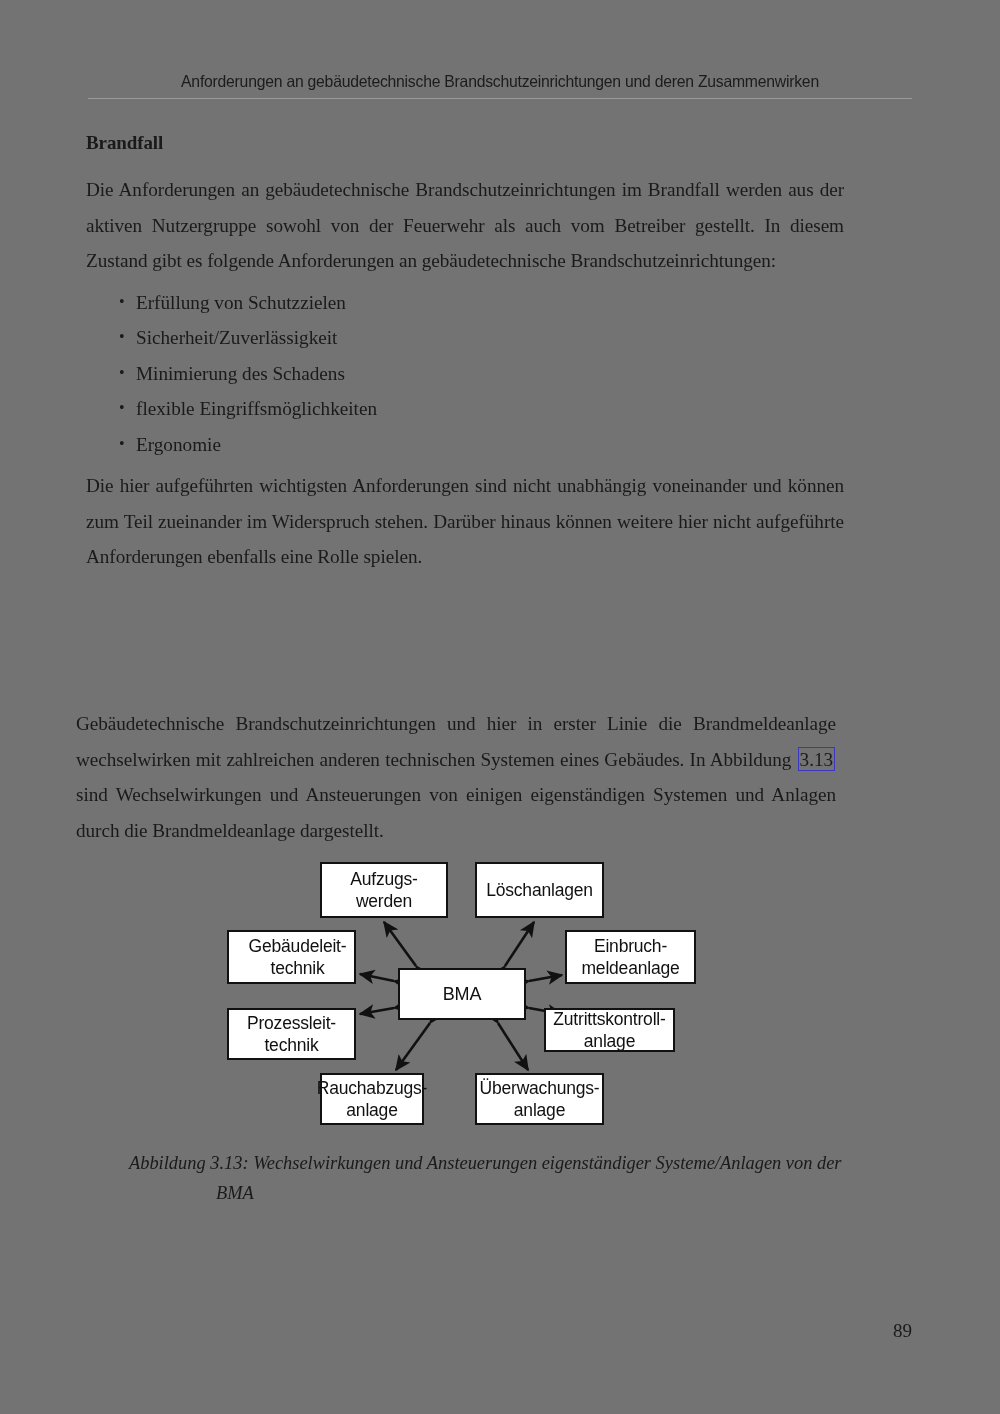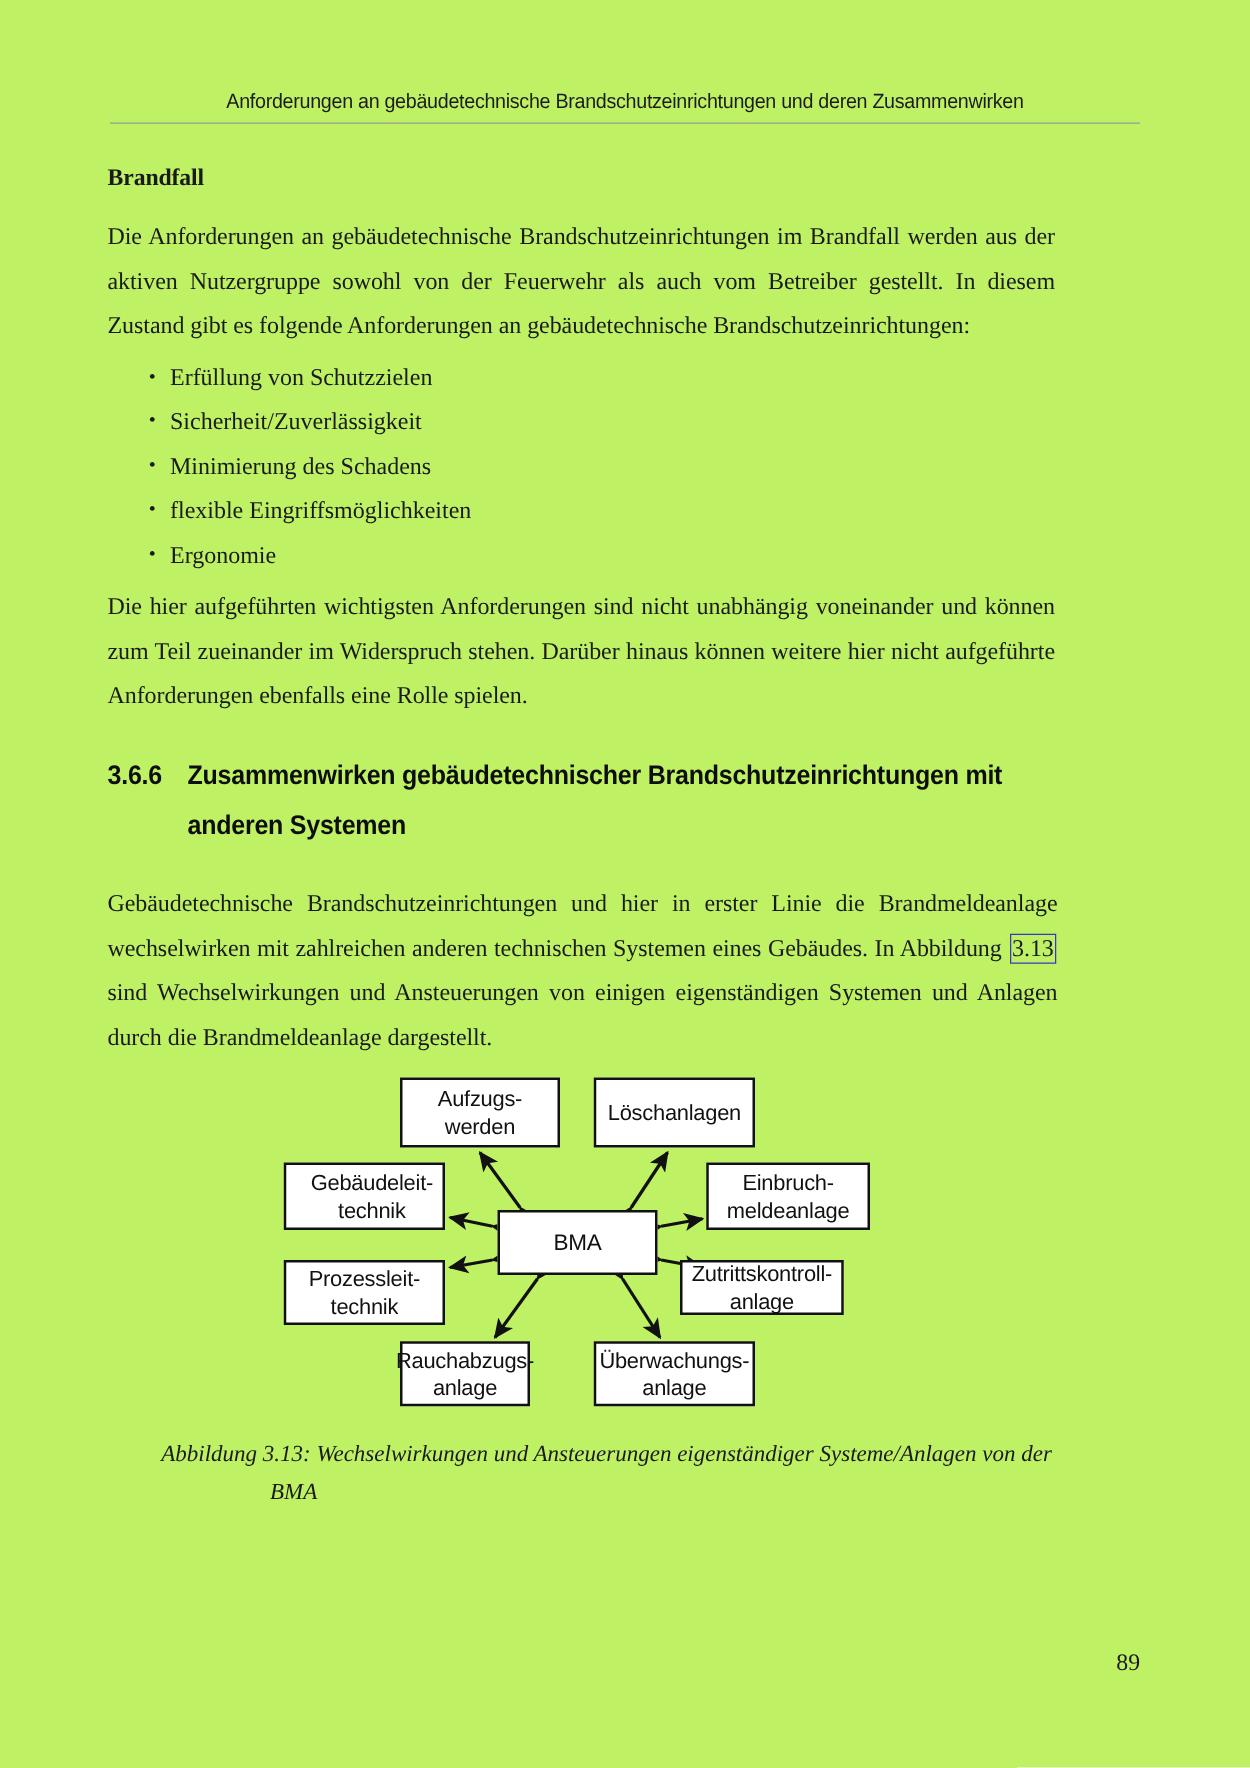--- a/index.html
+++ b/index.html
@@ -12,21 +12,21 @@
     height: 1414px;
     position: relative;
     font-family: "Liberation Serif", "DejaVu Serif", serif;
     color: #1a1a1a;
     overflow: hidden;
   }
 
   .page {
     position: absolute;
     inset: 0;
-    background: #bef264;
+    background: #737373;
   }
 
   
   .running-header {
     position: absolute;
     left: 88px;
     top: 72px;
     width: 824px;
     text-align: center;
   }
@@ -122,21 +122,21 @@
   }
   .sec-heading .sq {
     display: inline-block;
     transform: scaleX(0.93);
     transform-origin: left center;
   }
 
   
   .par-after {
     position: absolute;
-    left: 86px;
+    left: 76px;
     top: 706px;
     width: 760px;
   }
   .par-after p {
     font-size: 19.2px;
     line-height: 35.5px;
     margin: 0;
     text-align: justify;
     letter-spacing: -0.05px;
   }
@@ -223,28 +223,20 @@
     <ul class="req-list">
       <li>Erfüllung von Schutzzielen</li>
       <li>Sicherheit/Zuverlässigkeit</li>
       <li>Minimierung des Schadens</li>
       <li>flexible Eingriffsmöglichkeiten</li>
       <li>Ergonomie</li>
     </ul>
     <p class="body-par">Die hier aufgeführten wichtigsten Anforderungen sind nicht unabhängig voneinander und können zum Teil zueinander im Widerspruch stehen. Darüber hinaus können weitere hier nicht aufgeführte Anforderungen ebenfalls eine Rolle spielen.</p>
   </div>
 
-  <div class="sec-heading">
-    <span class="sec-line1">
-      <span class="sec-num">3.6.6</span><span class="sq">Zusammenwirken gebäudetechnischer Brandschutzeinrichtungen mit</span>
-    </span>
-    <span class="sec-line2">
-      <span class="sq">anderen Systemen</span>
-    </span>
-  </div>
 
   <div class="par-after">
     <p><span>Gebäudetechnische Brandschutzeinrichtungen und hier in erster Linie die Brandmeldeanlage wechselwirken mit zahlreichen anderen technischen Systemen eines Gebäudes. In Abbildung</span> <a class="xref-link" href="#" style="border-color: rgb(59, 54, 196);">3.13</a> <span>sind Wechselwirkungen und Ansteuerungen von einigen eigenständigen Systemen und Anlagen durch die Brandmeldeanlage dargestellt.</span></p>
   </div>
 
   <div class="figure">
     <svg width="1000" height="1414">
       <defs>
         <marker id="ah" markerWidth="7" markerHeight="7" refX="5.6" refY="3.2" orient="auto" markerUnits="strokeWidth">
           <path d="M0,0.4 L6.2,3.2 L0,6.0 L1.5,3.2 Z" fill="#111"></path>

